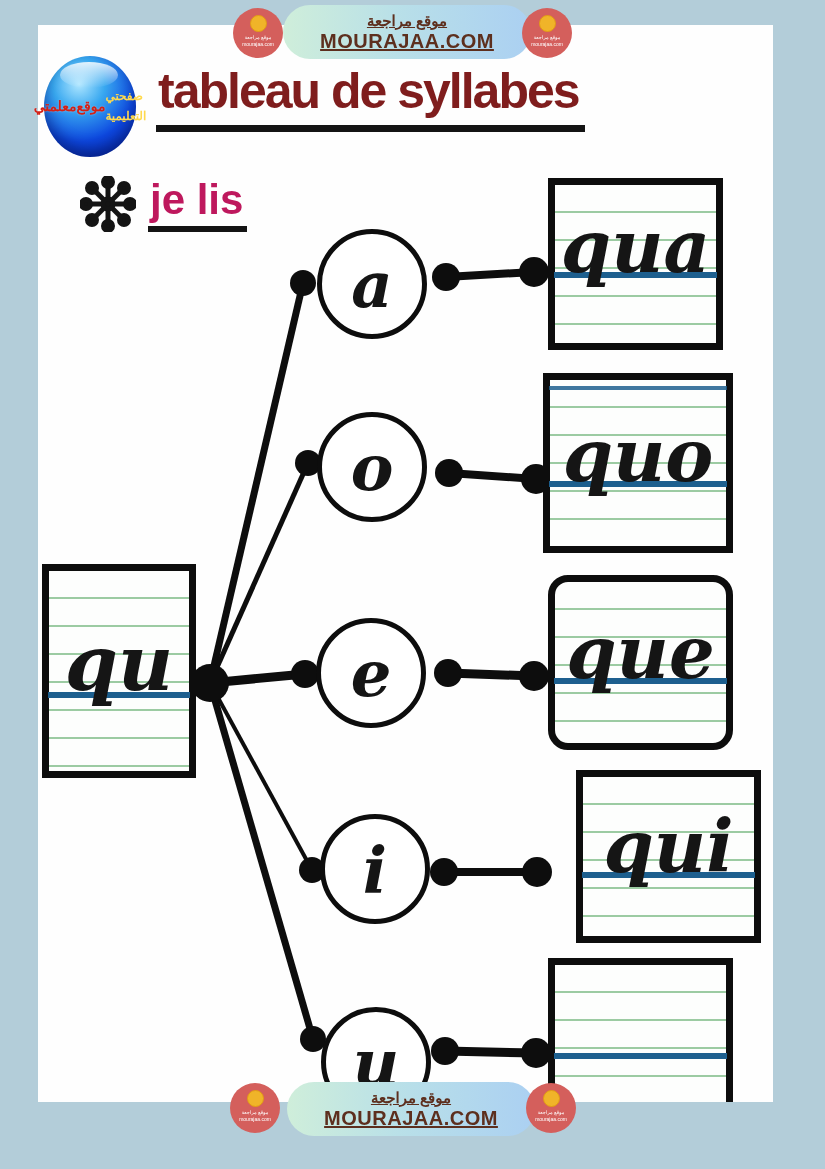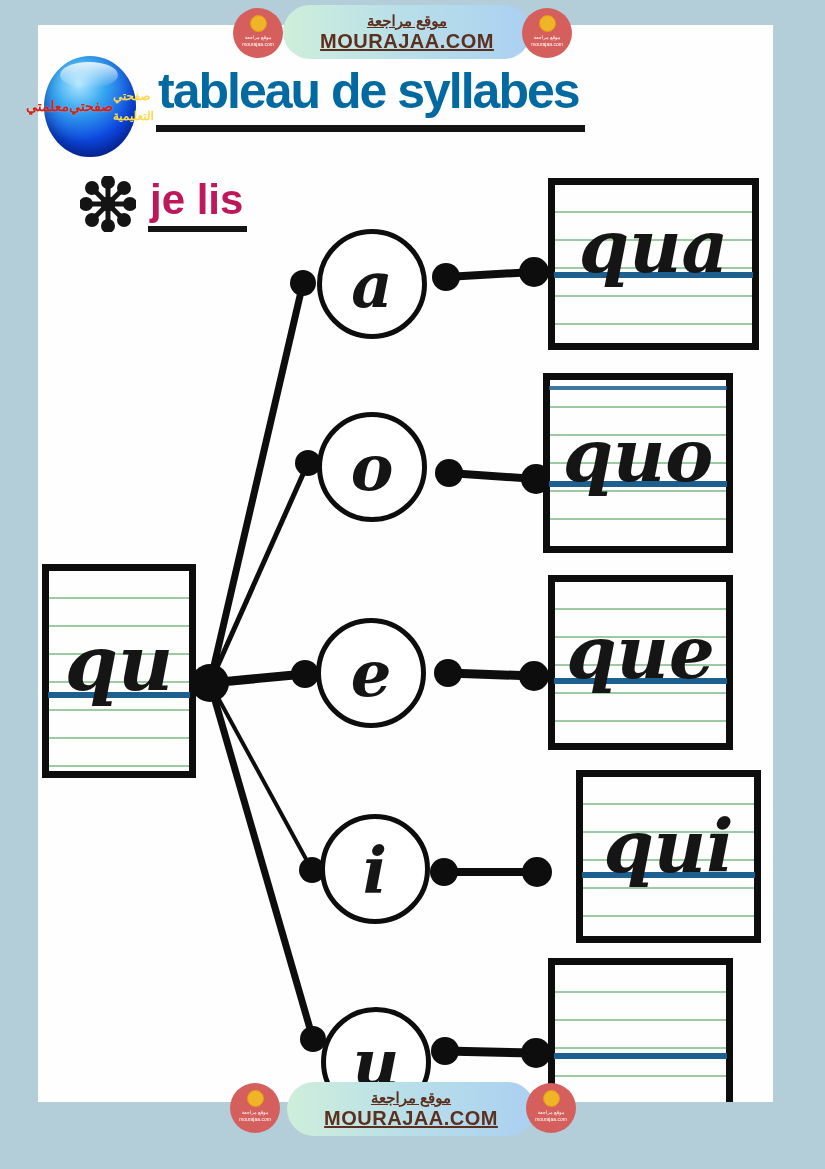--- a/index.html
+++ b/index.html
@@ -46,21 +46,21 @@
   .orb:before{
     content:"";position:absolute;left:16px;top:6px;width:58px;height:26px;border-radius:50%;
     background:linear-gradient(rgba(255,255,255,.85),rgba(255,255,255,0));
   }
   .orb .l1,.orb .l2{color:#d42015;font-weight:bold;font-size:14px;line-height:1.5;text-shadow:0 0 2px rgba(255,255,255,.4);}
   .orb .l3{color:#ffd94d;font-weight:bold;font-size:12px;line-height:1.6;}
 
   
   .title{
     position:absolute;left:156px;top:64px;z-index:3;
-    font-size:50px;font-weight:bold;letter-spacing:-2px;color:#0369a1;
+    font-size:50px;font-weight:bold;letter-spacing:-2px;color:#7f1d1d;
     border-bottom:7px solid #141414;padding:0 6px 6px 2px;line-height:1.1;text-align:center;
   }
   .jelis-row{position:absolute;left:80px;top:176px;z-index:3;display:flex;align-items:center;}
   .jelis{
     font-size:42px;font-weight:bold;color:#be185d;letter-spacing:0px;
     border-bottom:6px solid #141414;padding:0 4px 2px 2px;margin-left:12px;line-height:1.15;
   }
 
   
   .card{
@@ -72,23 +72,23 @@
     border:7px solid #0d0d0d;
   }
   .card .bl{position:absolute;left:-1px;right:-1px;height:6px;background:#1d5f8e;}
   .card .syl{
     position:absolute;left:0;right:0;text-align:center;
     font-family:"DejaVu Serif",serif;font-style:italic;font-weight:700;
     font-size:72px;line-height:72px;color:#151515;white-space:nowrap;
   }
   .card-qu{left:42px;top:564px;width:154px;height:214px;}
   .card-qu .syl{font-size:76px;line-height:76px;}
-  .card-qua{left:548px;top:178px;width:211px;height:172px;}
+  .card-qua{left:548px;top:178px;width:175px;height:172px;}
   .card-quo{left:543px;top:373px;width:190px;height:180px;}
-  .card-que{left:548px;top:575px;width:185px;height:175px;}
+  .card-que{left:548px;top:575px;width:185px;height:175px;border-radius:20px;}
   .card-qui{left:576px;top:770px;width:185px;height:173px;}
   .card-quu{left:548px;top:958px;width:185px;height:144px;border-bottom:none;}
 
   
   .vowel{
     position:absolute;width:110px;height:110px;border-radius:50%;
     background:#ffffff;border:5px solid #0d0d0d;box-sizing:border-box;z-index:2;
     display:flex;align-items:center;justify-content:center;
     font-family:"DejaVu Serif",serif;font-style:italic;font-weight:700;
     font-size:64px;color:#151515;
@@ -134,21 +134,21 @@
     <circle cx="534" cy="272" r="15"></circle>
     <circle cx="536" cy="479" r="15"></circle>
     <circle cx="534" cy="676" r="15"></circle>
     <circle cx="537" cy="872" r="15"></circle>
     <circle cx="536" cy="1053" r="15"></circle>
   </g>
 </svg>
 
 <div class="orb">
   <span class="l1">معلمتي</span>
-  <span class="l2">صفحتي</span>
+  <span class="l2">موقع</span>
   <span class="l3">صفحتي التعليمية</span>
 </div>
 
 <div class="title">tableau de syllabes</div>
 
 <div class="jelis-row">
   <svg width="56" height="56" viewBox="-28 -28 56 56">
     <g stroke="#141414" stroke-width="5" fill="#141414">
       <line x1="0" y1="-20" x2="0" y2="20"></line>
       <line x1="-20" y1="0" x2="20" y2="0"></line>

